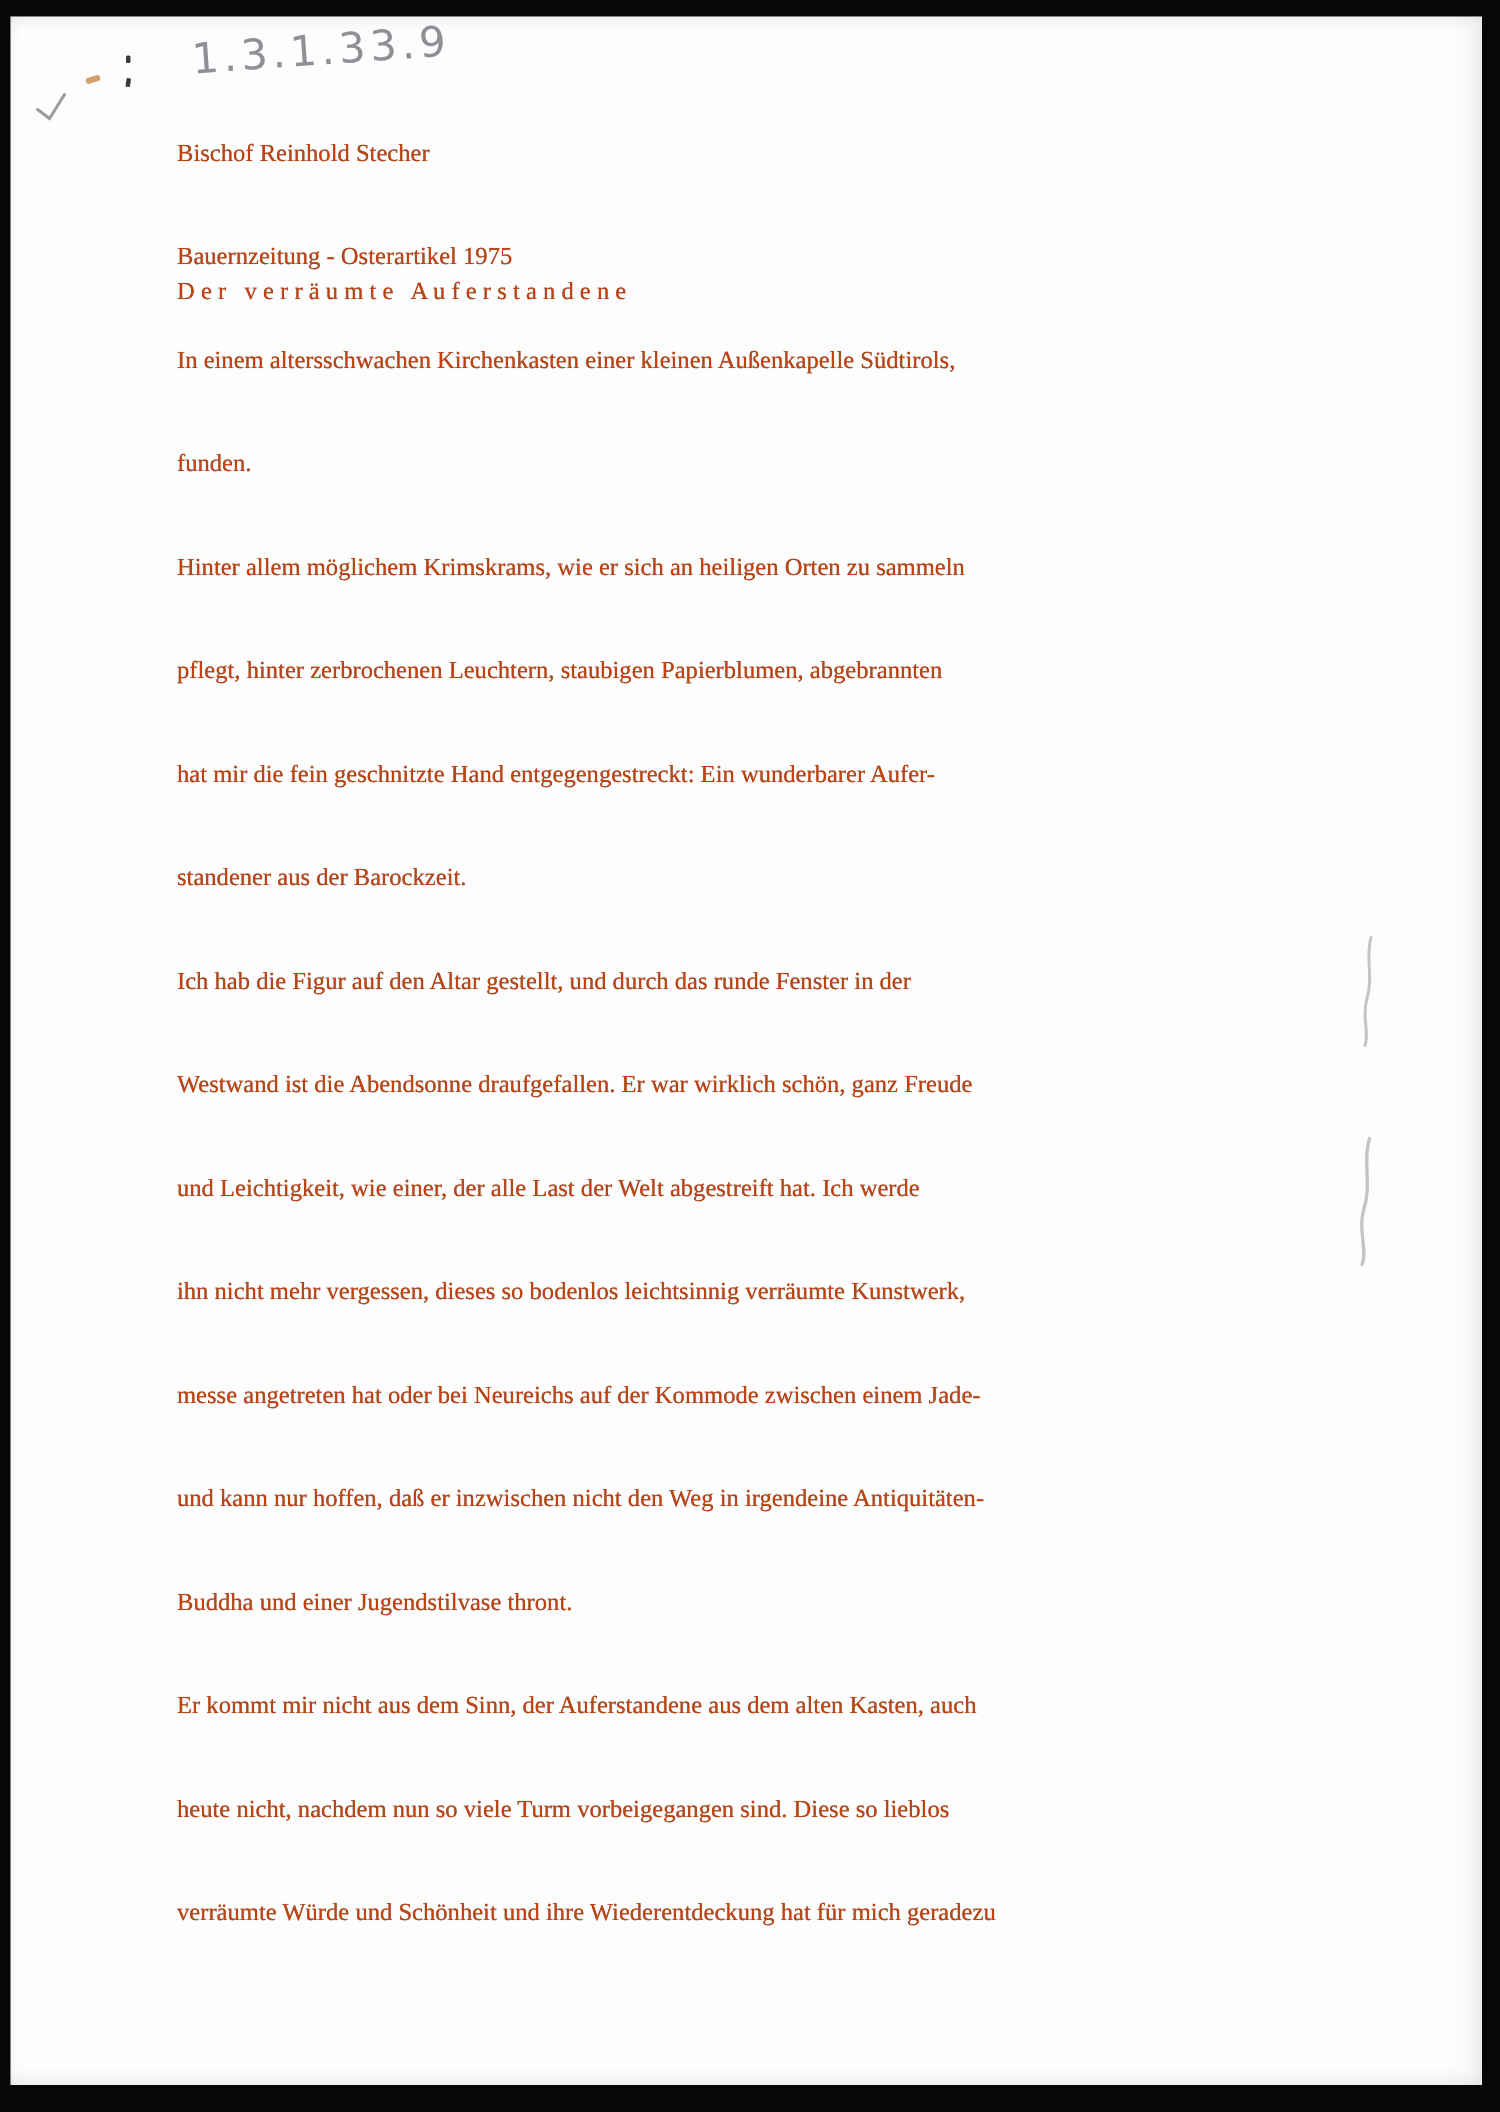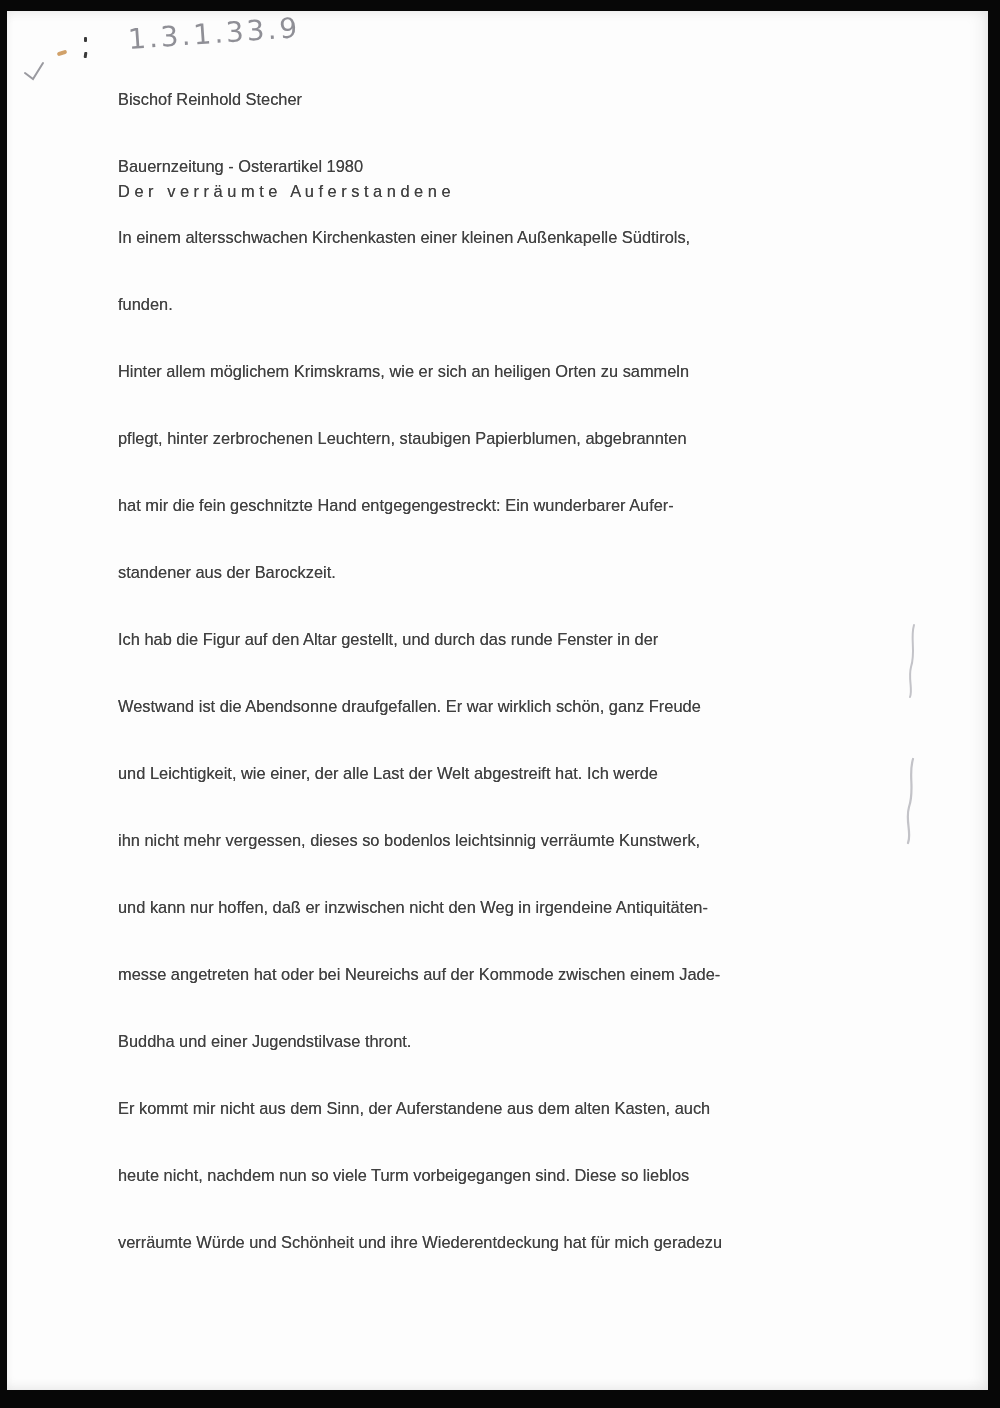--- a/index.html
+++ b/index.html
@@ -12,23 +12,23 @@
     font-family: "Liberation Mono", "DejaVu Sans Mono", monospace;
   }
   .page {
     position: absolute;
     left: 7px; top: 11px;
     width: 981px; height: 1379px;
     background: #fdfdfd;
     box-shadow: inset -8px 0 14px rgba(0,0,0,0.05), inset 0 -5px 10px rgba(0,0,0,0.04), inset 0 4px 8px rgba(0,0,0,0.03);
   }
   .typewriter {
-    font-family: Liberation Sans, sans-serif;
+    font-family: Liberation Serif, serif;
     font-size: 16.4px;
-    color: #404040;
+    color: #c2410c;
     text-shadow: 0 0 0.5px rgba(10,10,10,0.6);
     white-space: pre;
   }
   .hdr-block { position: absolute; left: 111px; top: 36px; }
   .hdr-line { height: 29px; line-height: 29px; }
   .title-block { position: absolute; left: 111px; top: 128px; }
   .title-line { height: 29px; line-height: 29px; }
   .body-block { position: absolute; left: 111px; top: 174px; }
   .line { height: 29px; line-height: 29px; }
   .handwriting {
@@ -59,40 +59,40 @@
 
   <svg class="mark" style="left:895px; top:610px;" width="20" height="80" viewBox="0 0 20 80">
     <path d="M12 4 C8 18, 14 30, 9 46 C6 58, 11 68, 8 76" stroke="#c3c3c8" stroke-width="2" fill="none" stroke-linecap="round"></path>
   </svg>
   <svg class="mark" style="left:892px; top:744px;" width="24" height="92" viewBox="0 0 24 92">
     <path d="M14 4 C9 20, 16 34, 10 52 C6 66, 13 78, 9 88" stroke="#c3c3c8" stroke-width="2.2" fill="none" stroke-linecap="round"></path>
   </svg>
 
   <div class="hdr-block typewriter">
     <div class="hdr-line">Bischof Reinhold Stecher</div>
-    <div class="hdr-line">Bauernzeitung - Osterartikel 1980</div>
+    <div class="hdr-line">Bauernzeitung - Osterartikel 1975</div>
   </div>
 
   <div class="title-block typewriter">
     <div class="title-line">D e r   v e r r ä u m t e   A u f e r s t a n d e n e</div>
   </div>
 
   <div class="body-block typewriter">
     <div class="line">In einem altersschwachen Kirchenkasten einer kleinen Außenkapelle Südtirols,</div>
     <div class="line">funden.</div>
     <div class="line">Hinter allem möglichem Krimskrams, wie er sich an heiligen Orten zu sammeln</div>
     <div class="line">pflegt, hinter zerbrochenen Leuchtern, staubigen Papierblumen, abgebrannten</div>
     <div class="line">hat mir die fein geschnitzte Hand entgegengestreckt: Ein wunderbarer Aufer-</div>
     <div class="line">standener aus der Barockzeit.</div>
     <div class="line">Ich hab die Figur auf den Altar gestellt, und durch das runde Fenster in der</div>
     <div class="line">Westwand ist die Abendsonne draufgefallen. Er war wirklich schön, ganz Freude</div>
     <div class="line">und Leichtigkeit, wie einer, der alle Last der Welt abgestreift hat. Ich werde</div>
     <div class="line">ihn nicht mehr vergessen, dieses so bodenlos leichtsinnig verräumte Kunstwerk,</div>
+    <div class="line">messe angetreten hat oder bei Neureichs auf der Kommode zwischen einem Jade-</div>
     <div class="line">und kann nur hoffen, daß er inzwischen nicht den Weg in irgendeine Antiquitäten-</div>
-    <div class="line">messe angetreten hat oder bei Neureichs auf der Kommode zwischen einem Jade-</div>
     <div class="line">Buddha und einer Jugendstilvase thront.</div>
     <div class="line">Er kommt mir nicht aus dem Sinn, der Auferstandene aus dem alten Kasten, auch</div>
     <div class="line">heute nicht, nachdem nun so viele Turm vorbeigegangen sind. Diese so lieblos</div>
     <div class="line">verräumte Würde und Schönheit und ihre Wiederentdeckung hat für mich geradezu</div>
     
     
     
     
     
     

